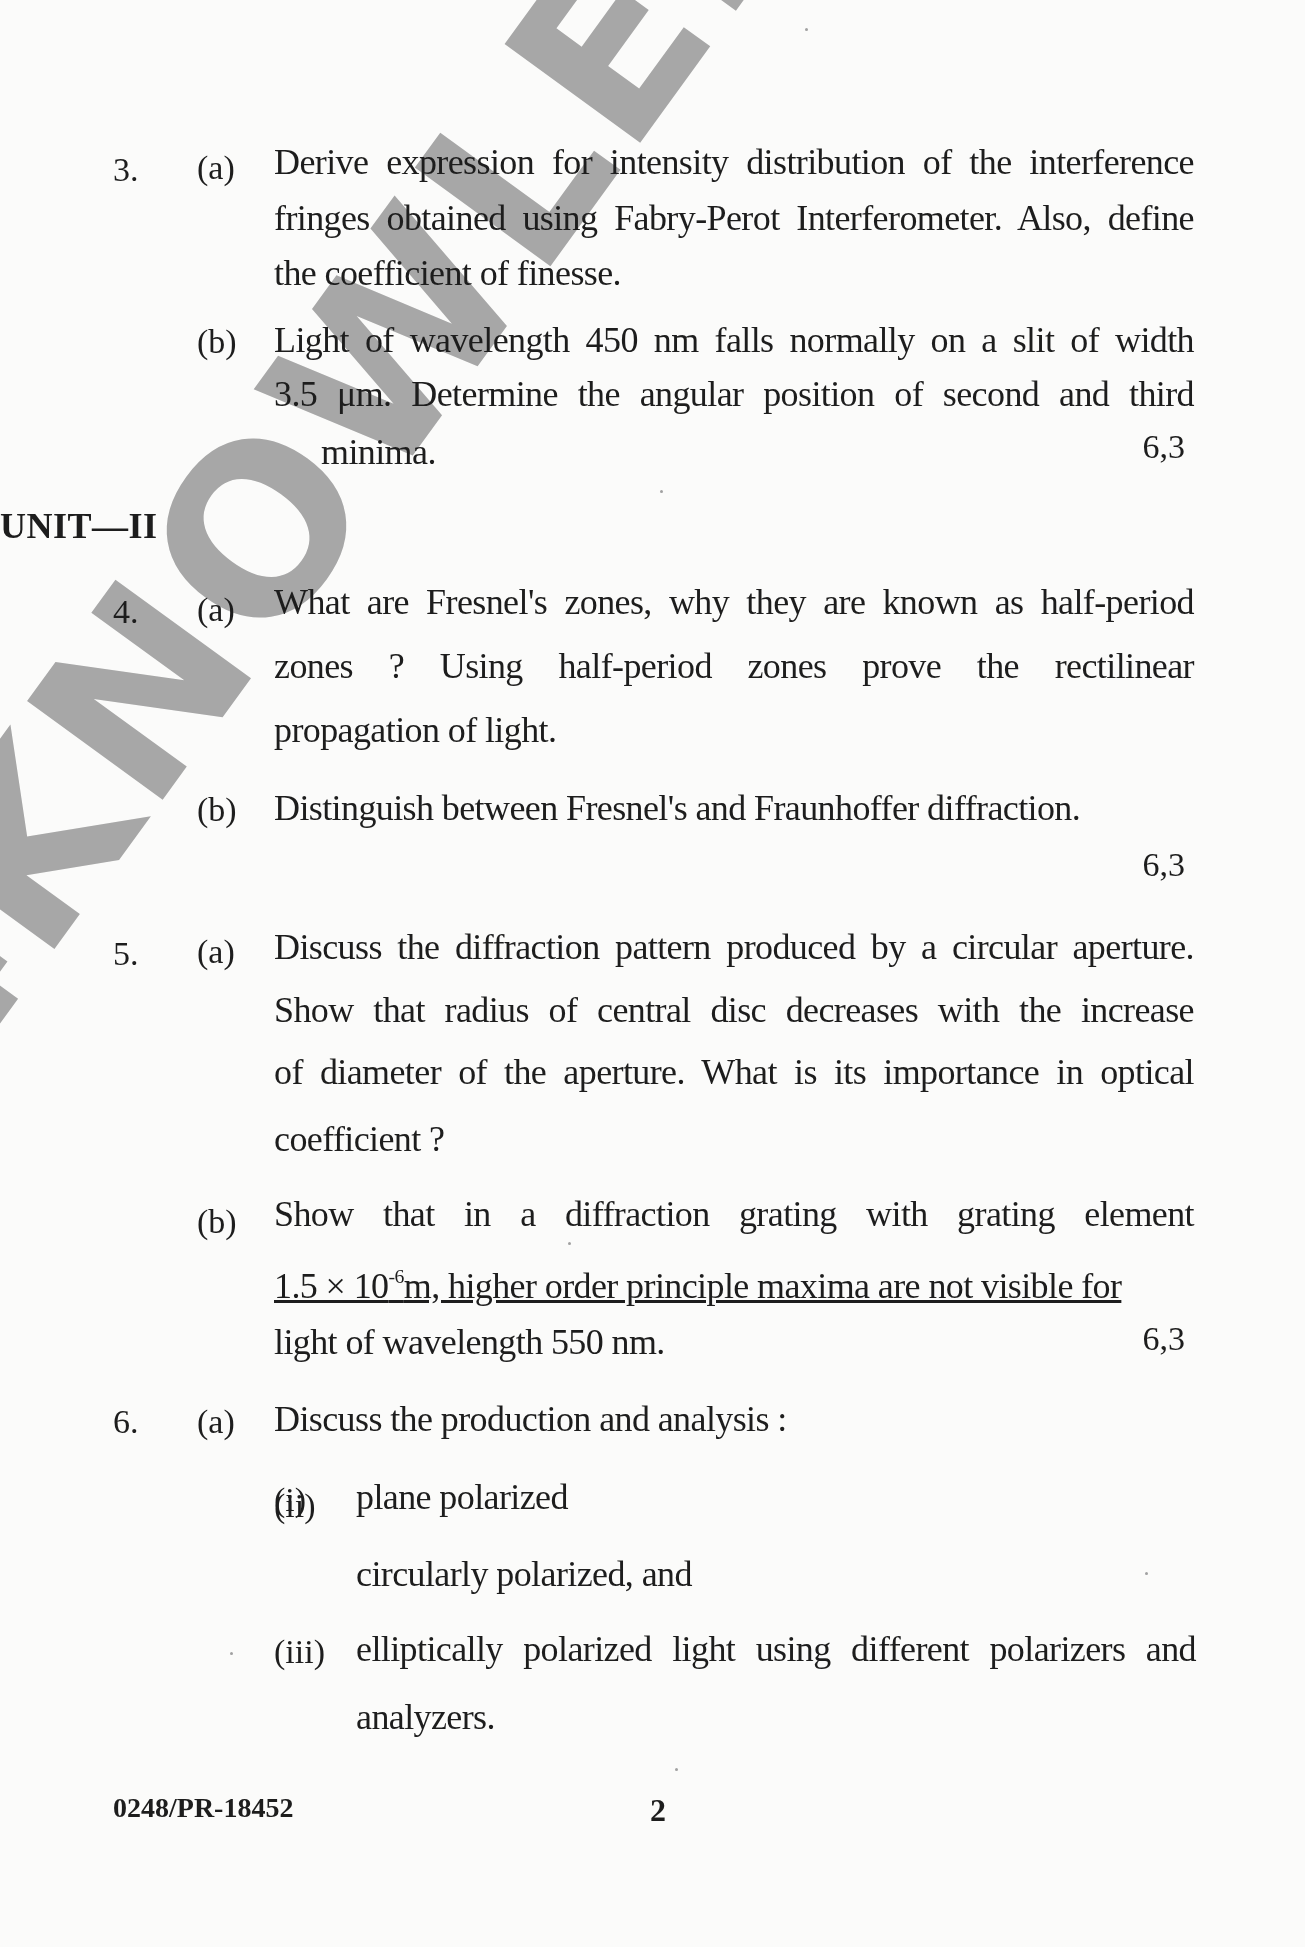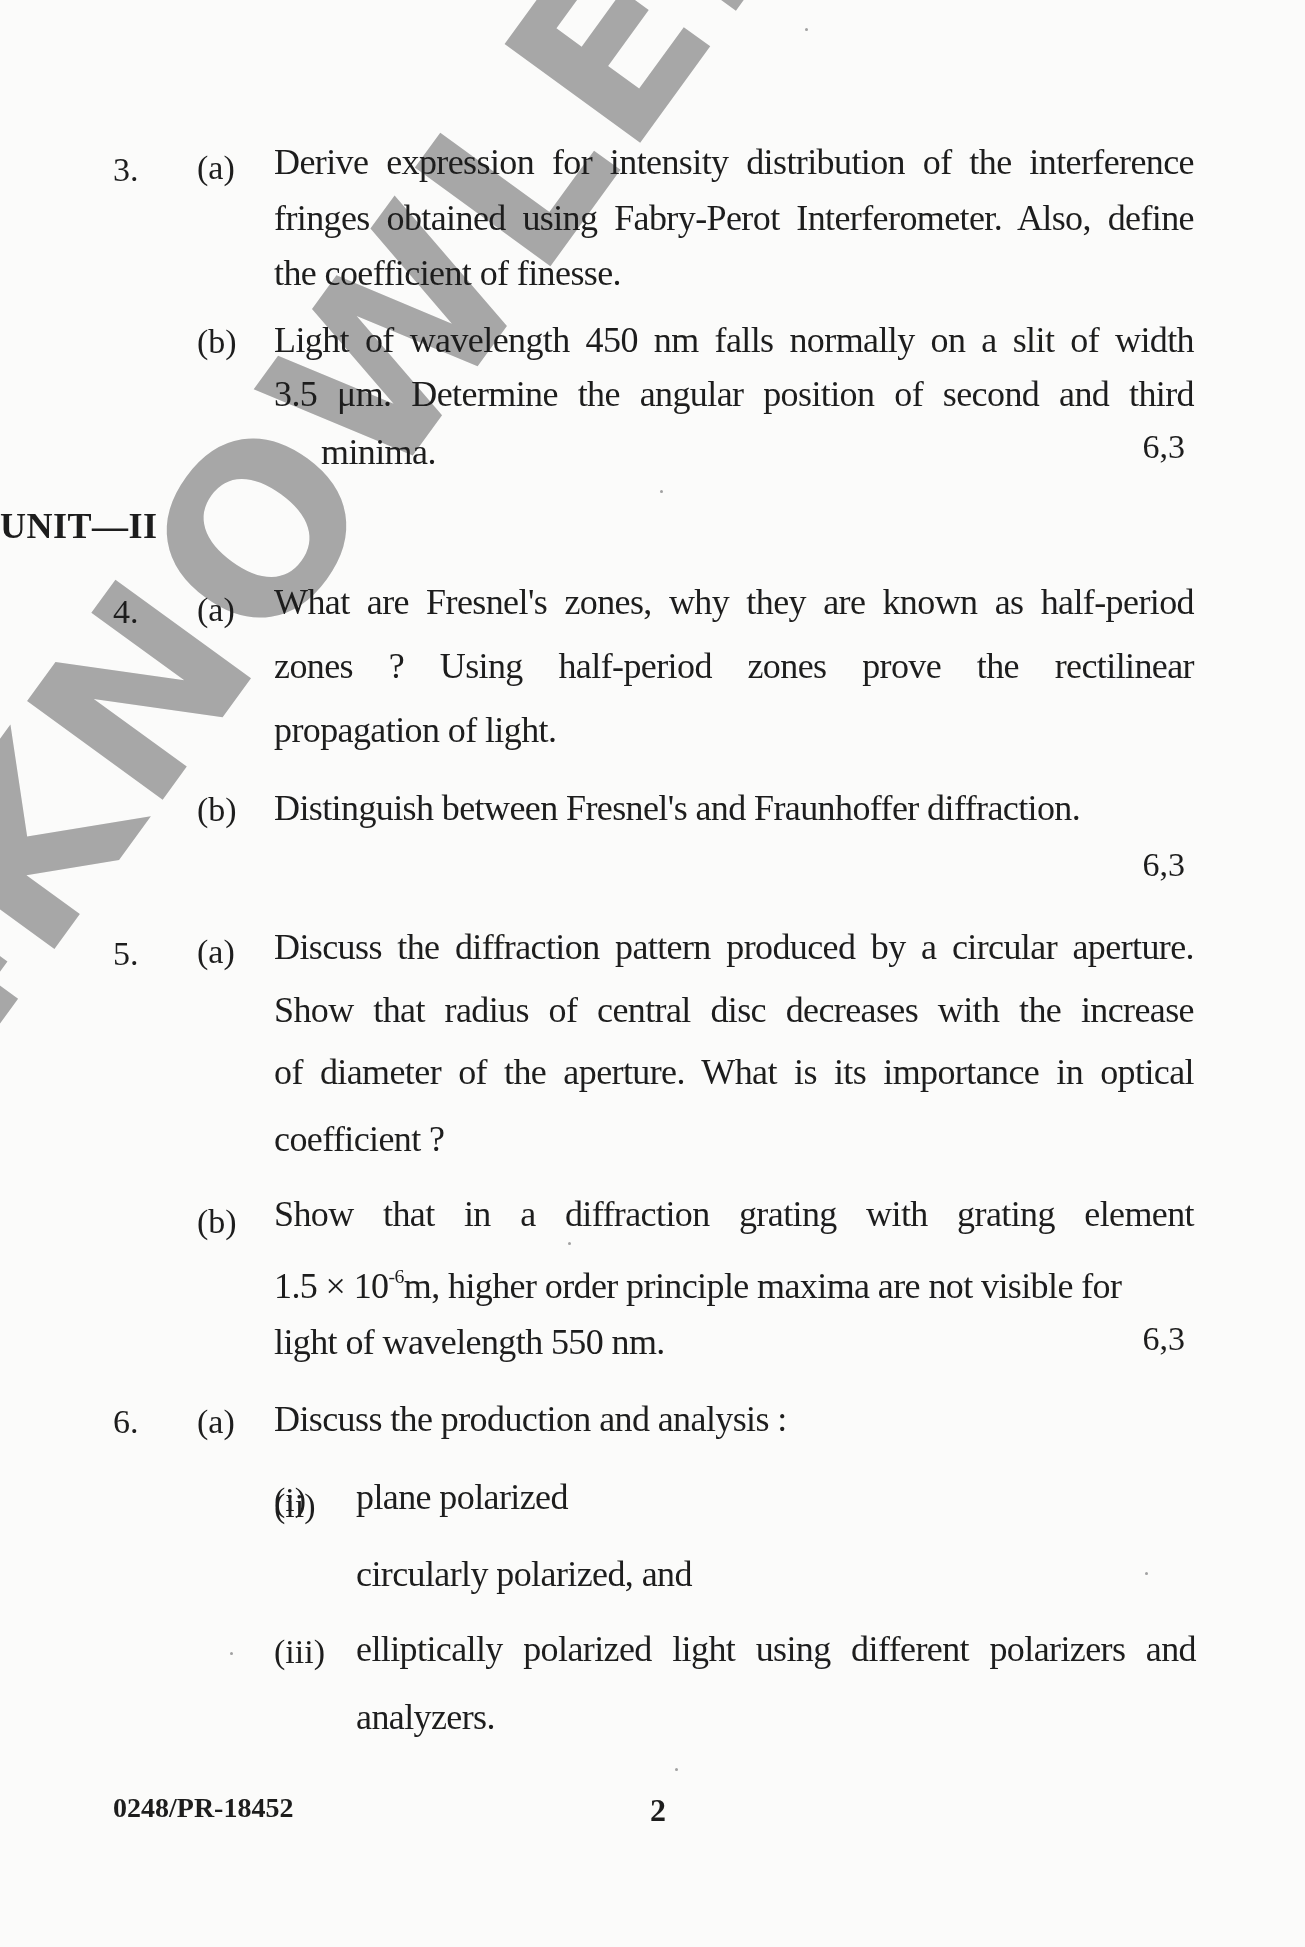--- a/index.html
+++ b/index.html
@@ -70,21 +70,21 @@
     <div>
       <span class="qnum" style="left:113px; top:932px;">5.</span>
       <span class="part" style="left:197px; top:930px;">(a)</span>
       <div class="text justify" style="top:925px;">Discuss the diffraction pattern produced by a circular aperture.</div>
       <div class="text justify" style="top:988px;">Show that radius of central disc decreases with the increase</div>
       <div class="text justify" style="top:1050px;">of diameter of the aperture. What is its importance in optical</div>
       <div class="text" style="top:1117px;">coefficient ?</div>
 
       <span class="part" style="left:197px; top:1200px;">(b)</span>
       <div class="text justify" style="top:1192px; word-spacing:8px;">Show that in a diffraction grating with grating element</div>
-      <div class="text" style="top:1254px; display:flex; justify-content:space-between;">
+      <div class="text" style="top:1254px; display:flex; justify-content:space-between;text-decoration:underline;">
         <span><span>1.5 × 10</span><sup>-6</sup><span>m, higher order principle maxima are not visible for</span></span>
       </div>
       <div class="text" style="top:1320px;">light of wavelength 550 nm.</div>
       <span class="marks" style="top:1317px;">6,3</span>
     </div>
 
     <div>
       <span class="qnum" style="left:113px; top:1400px;">6.</span>
       <span class="part" style="left:197px; top:1400px;">(a)</span>
       <div class="text" style="top:1397px;">Discuss the production and analysis :</div>

